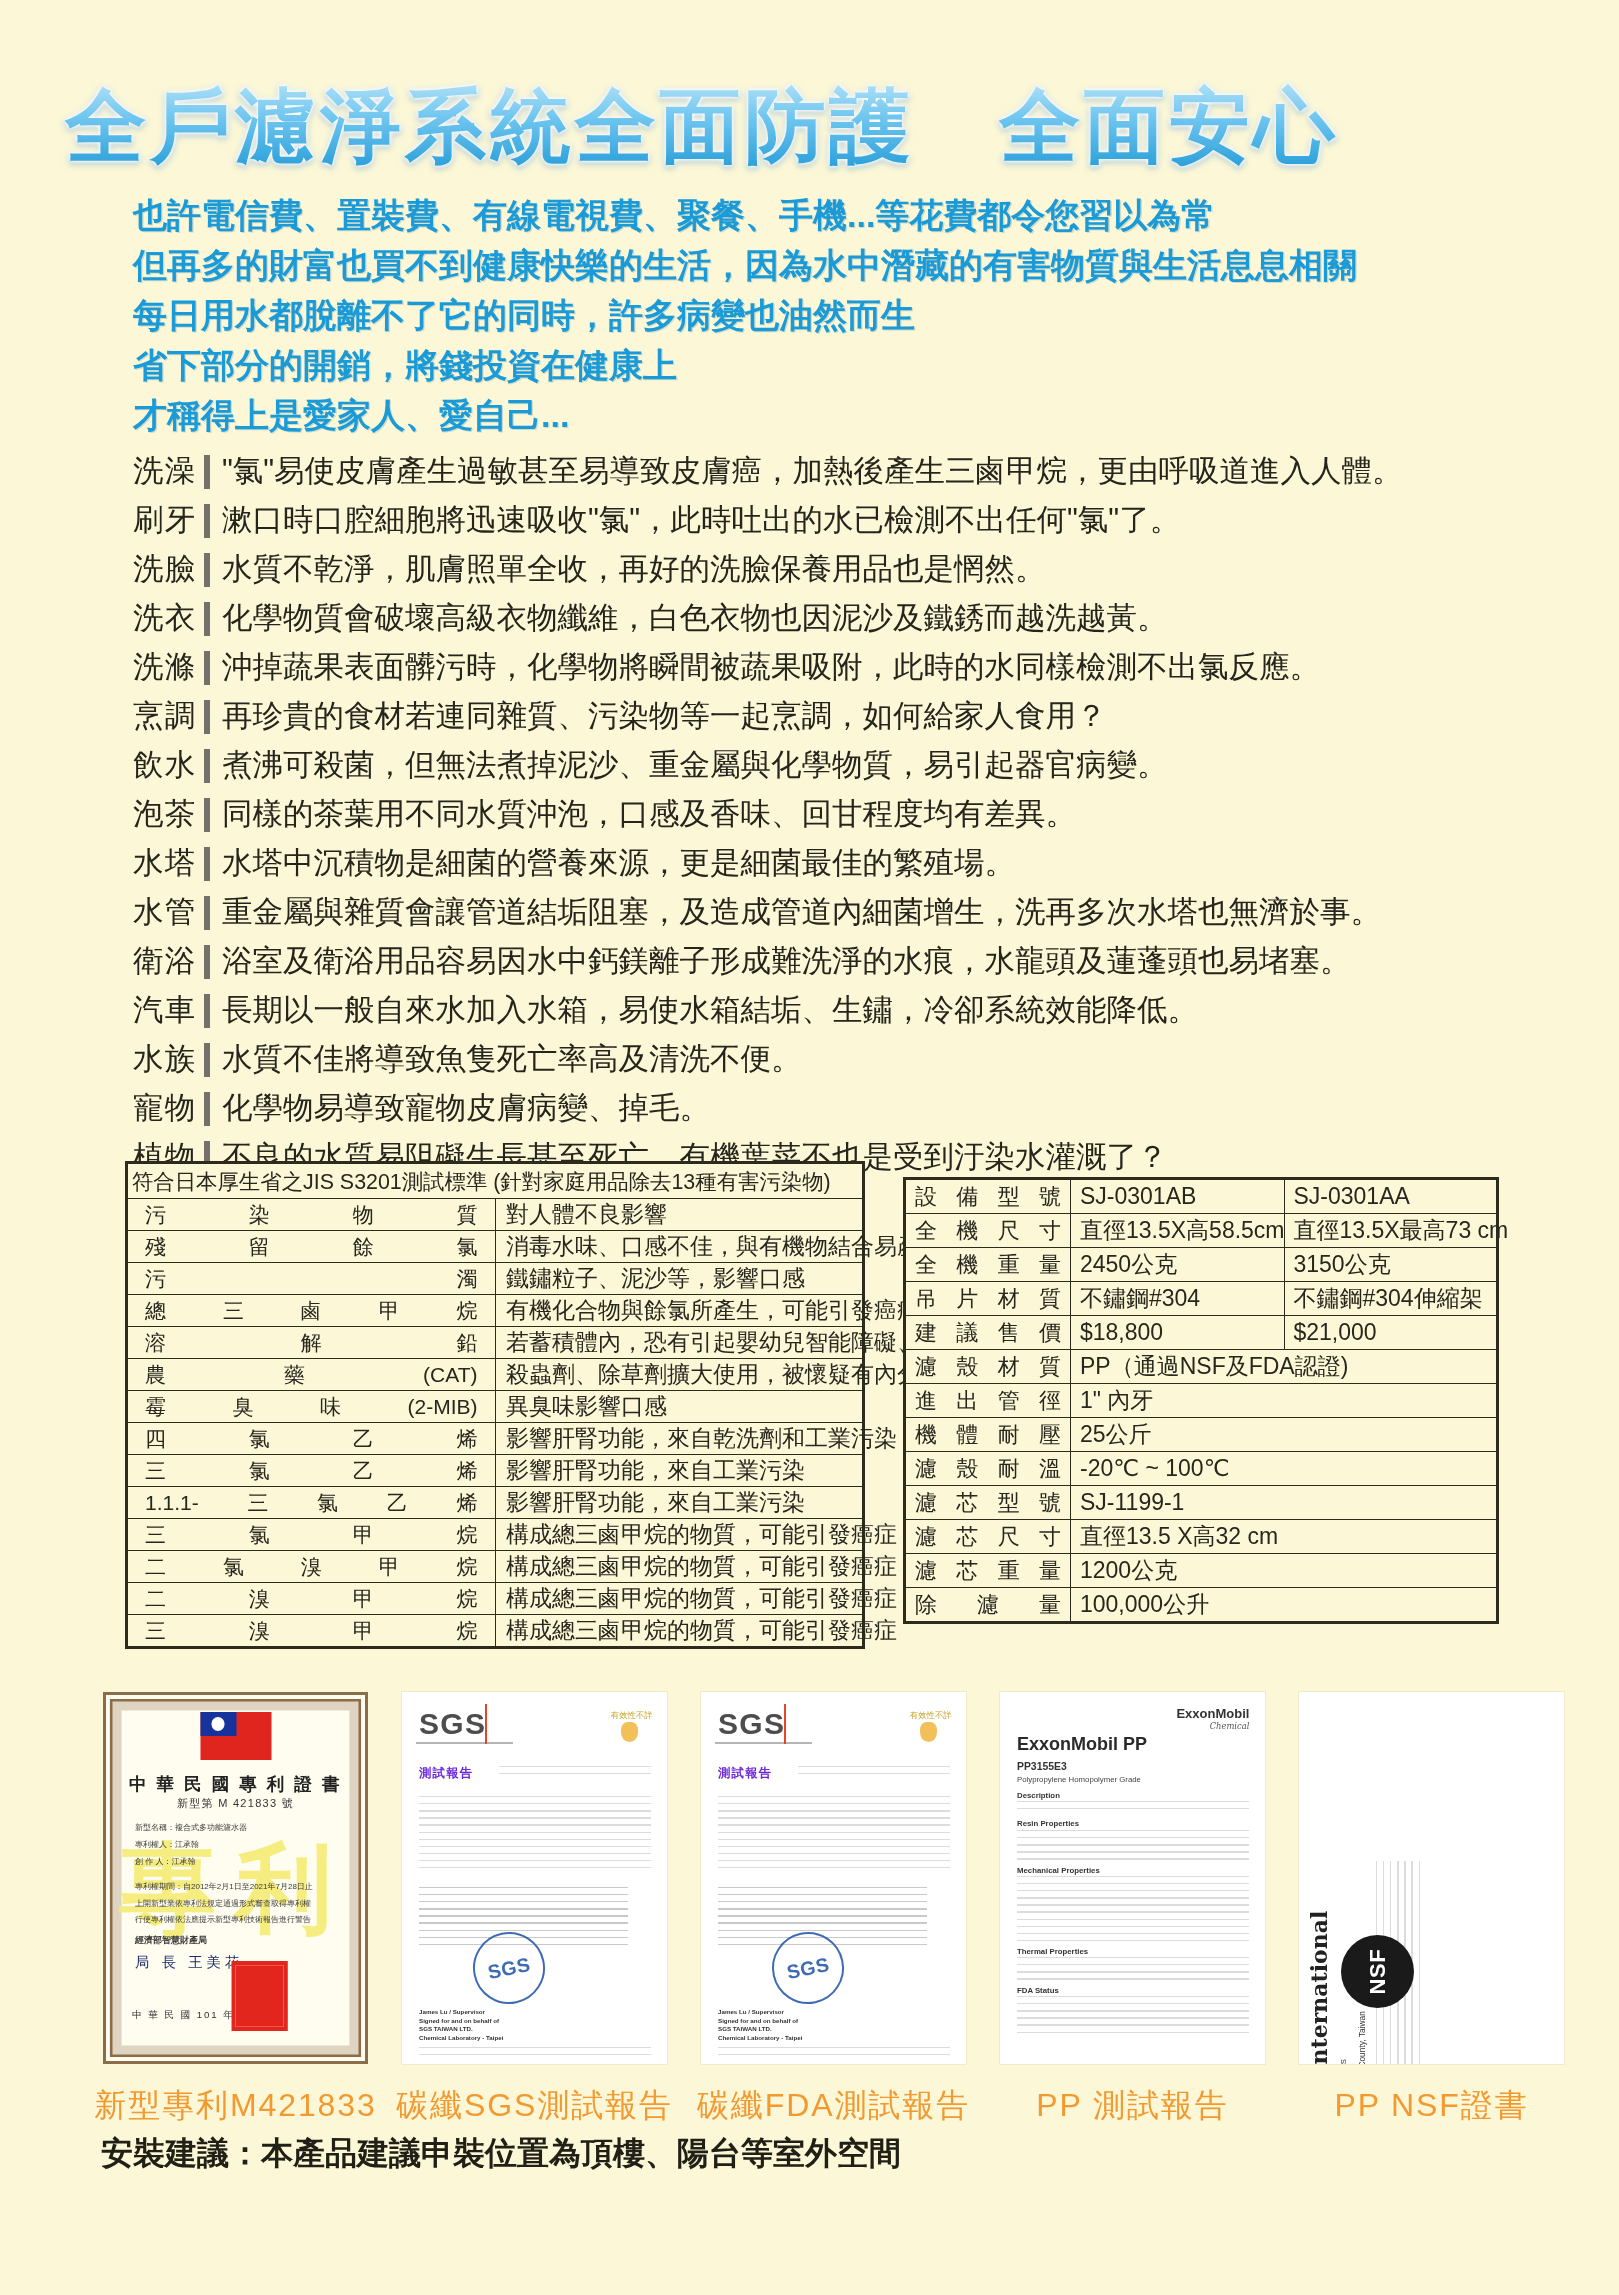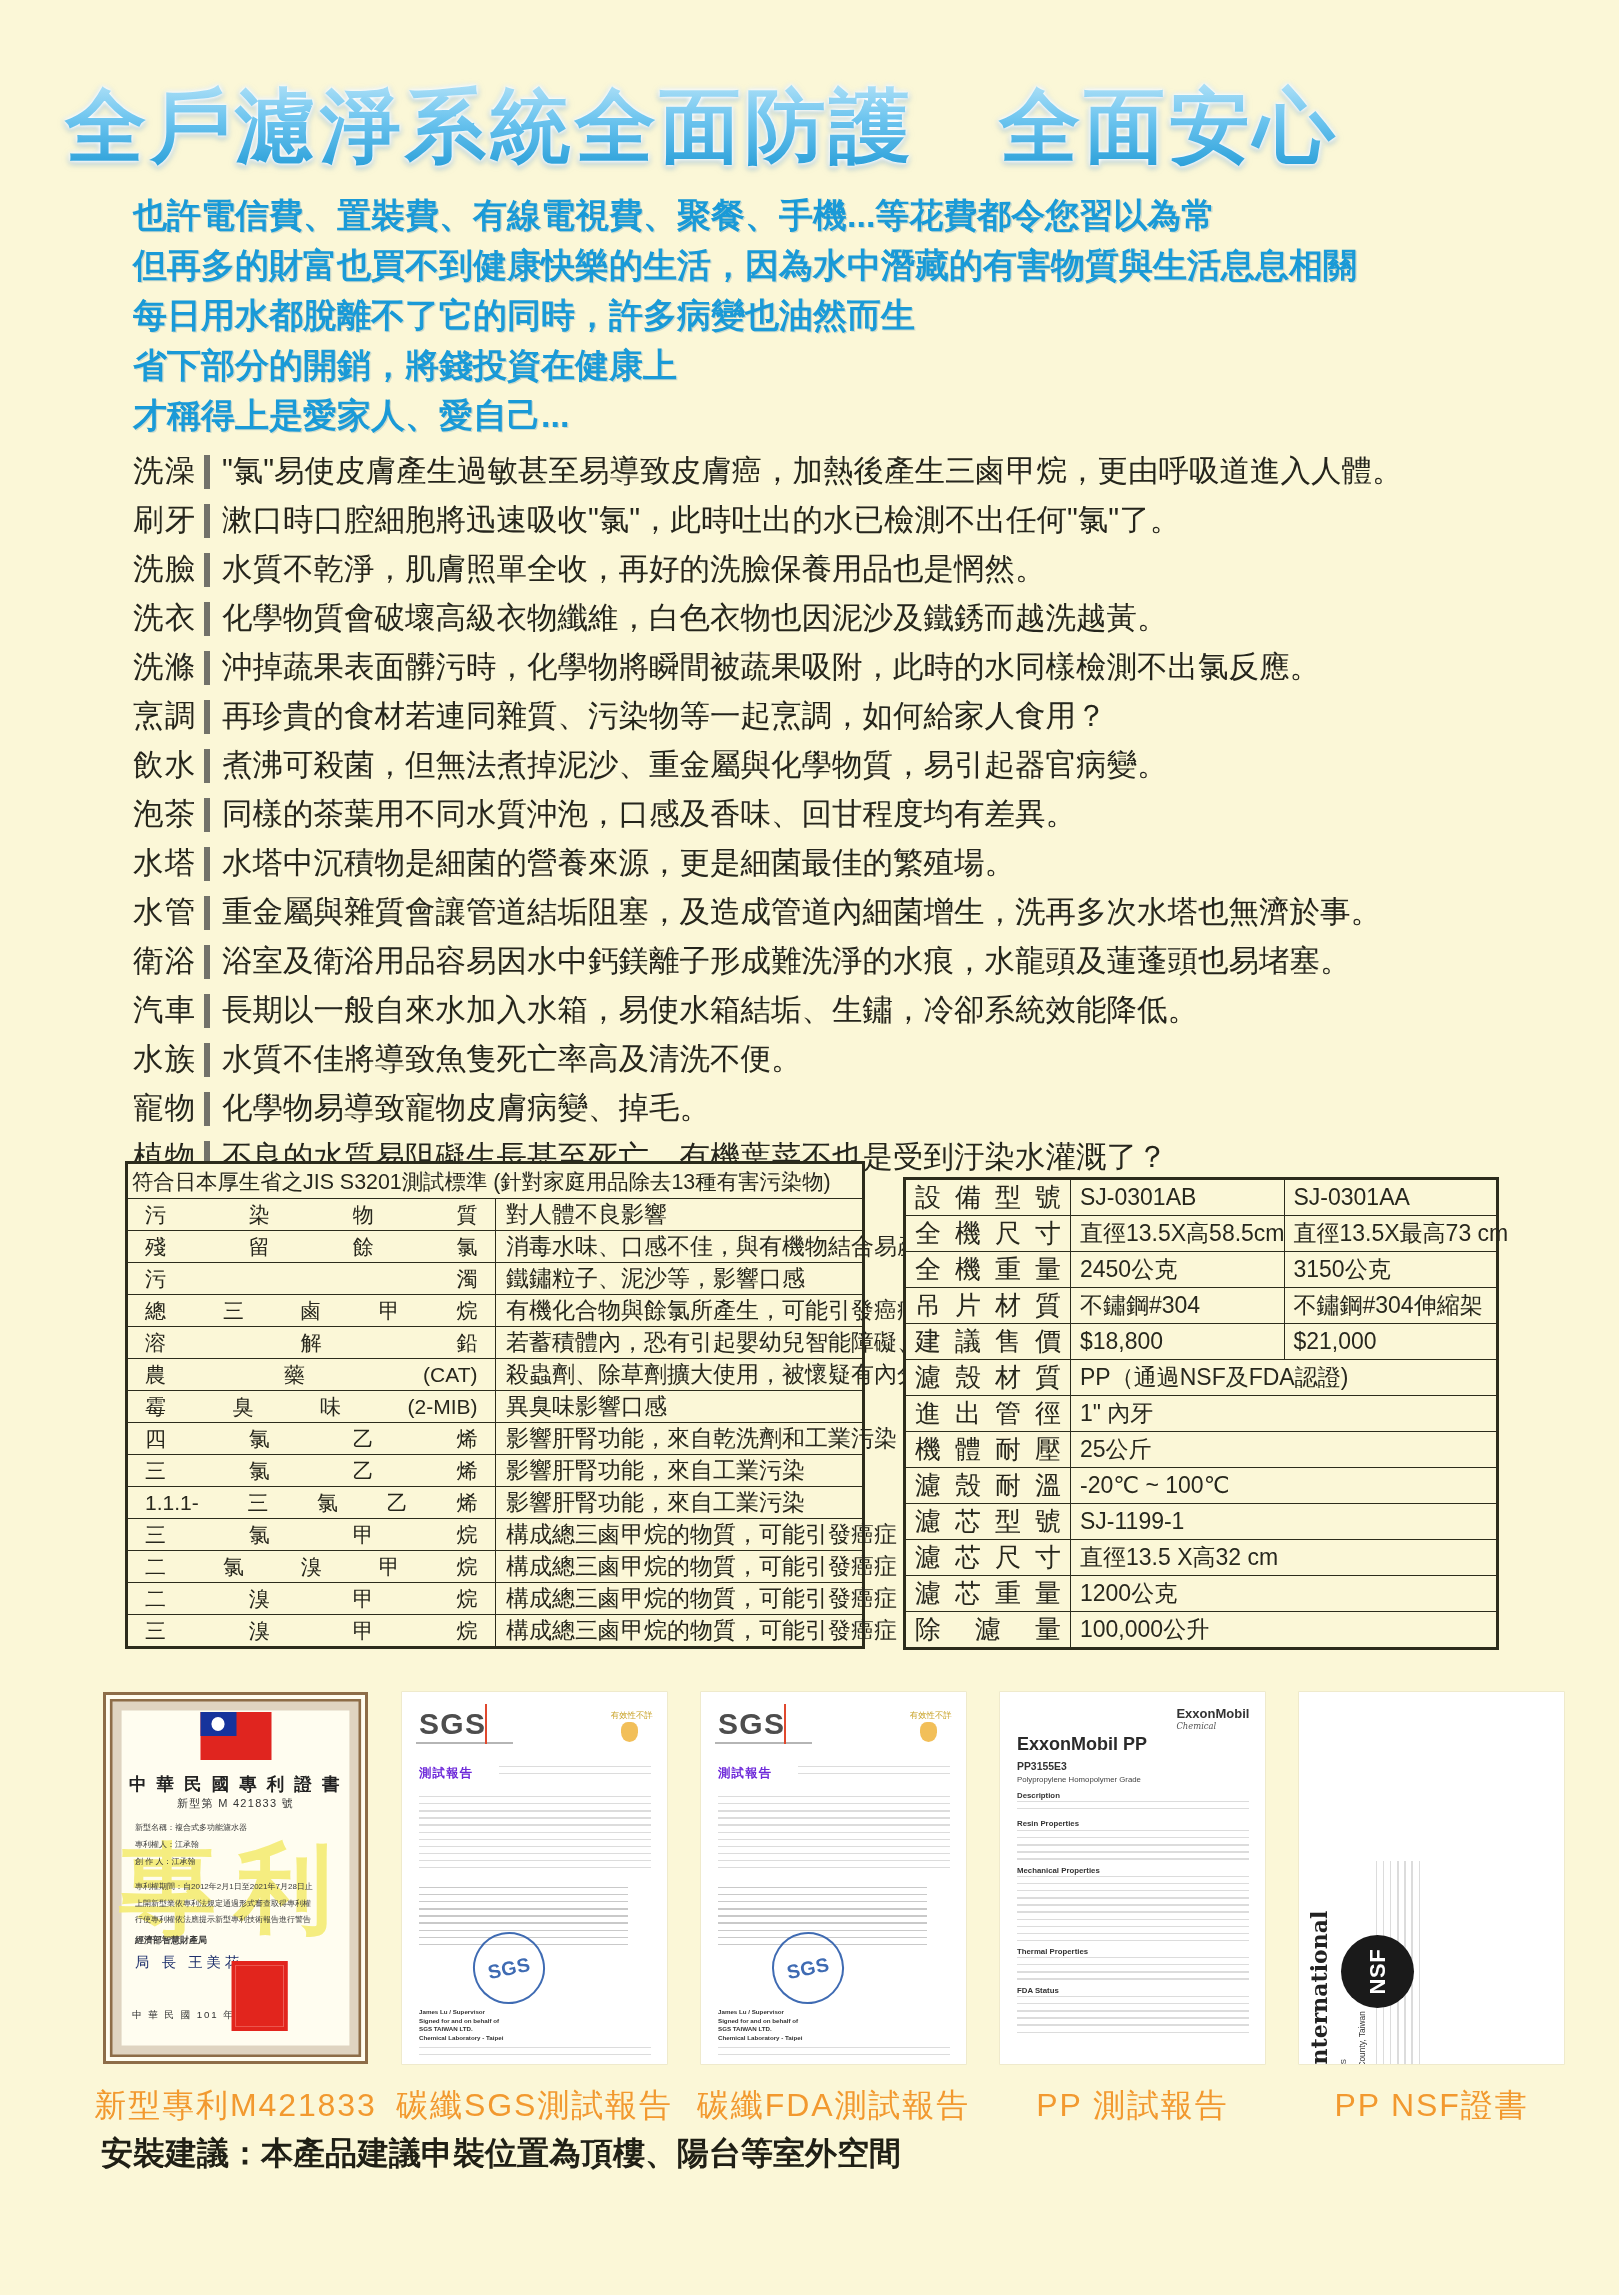--- a/index.html
+++ b/index.html
@@ -36,21 +36,21 @@
   table{border-collapse:collapse;background:#fbf7d7;}
   td,th{border:1.9px solid #2c2c1c;color:#27271d;}
   .jis-table{position:absolute;left:125px;top:1161px;width:740px;border:3.2px solid #2c2c1c;table-layout:fixed;}
   .jis-table th{font-size:21.4px;font-weight:500;height:34px;white-space:nowrap;padding:0 3.9px;text-align:left;}
   .jis-table td{height:31px;font-size:23px;white-space:nowrap;}
   .jis-table td.name{width:151px;padding:0 17px;font-size:21px;text-align:justify;text-align-last:justify;}
   .jis-table td.desc{padding:0 10.4px;}
 
   .spec-table{position:absolute;left:903px;top:1177px;width:596px;border:3.2px solid #2c2c1c;table-layout:fixed;}
   .spec-table td{height:33px;font-size:23px;white-space:nowrap;padding:0 9px;}
-  .spec-table td.label{width:146px;font-size:26px;text-align:justify;text-align-last:justify;margin-left:29px;}
+  .spec-table td.label{width:146px;font-size:22px;text-align:justify;text-align-last:justify;margin-left:29px;}
 
   
   .certs{position:absolute;left:103px;top:1692px;display:flex;gap:34px;}
   .cert{width:265px;display:flex;flex-direction:column;align-items:center;}
   .paper{
     width:265px;height:372px;background:#ffffff;position:relative;overflow:hidden;
     box-shadow:0 0 0 0.6px #e6e2c6;box-sizing:border-box;
   }
   .cert-caption{
     margin-top:20px;font-size:32px;color:#f2992f;letter-spacing:1.9px;white-space:nowrap;font-weight:500;
@@ -97,21 +97,21 @@
   .sgs-stamp{
     position:absolute;bottom:60px;left:71px;width:68px;height:68px;border-radius:50%;
     border:2.6px solid #2b5cab;display:flex;align-items:center;justify-content:center;
     color:#2b5cab;font-size:19.5px;font-weight:900;letter-spacing:0.6px;transform:rotate(-12deg);opacity:.9;
   }
   .sgs-sign{position:absolute;bottom:22px;left:17px;}
   .sgs-sign p{margin:0;font-size:6.2px;color:#333;line-height:8.4px;font-weight:700;}
   .sgs-foot{position:absolute;bottom:7.8px;left:17px;right:15.6px;height:9px;}
 
   
-  .ex-brand{position:absolute;top:14.3px;right:15.6px;text-align:left;}
+  .ex-brand{position:absolute;top:14.3px;right:15.6px;text-align:right;}
   .ex-brand .b1{font-size:13px;font-weight:900;color:#333;}
   .ex-brand .b2{font-size:8.4px;font-style:italic;color:#555;font-family:"DejaVu Serif","Liberation Serif",serif;}
   .ex-head{position:absolute;top:42px;left:17px;font-size:18px;font-weight:900;color:#2a2a2a;}
   .ex-model{position:absolute;top:69px;left:17px;font-size:10.4px;font-weight:700;color:#333;}
   .ex-grade{position:absolute;top:83px;left:17px;font-size:7.8px;color:#444;}
   .ex-sec{position:absolute;left:17px;font-size:7.8px;font-weight:700;color:#333;}
   .ex-l1{top:99px;} .ex-l2{top:127px;} .ex-l3{top:174px;} .ex-l4{top:255px;} .ex-l5{top:294px;}
   .ex-t1{position:absolute;top:109px;left:17px;right:15.6px;height:13px;}
   .ex-t2{position:absolute;top:138px;left:17px;right:15.6px;height:31px;}
   .ex-t3{position:absolute;top:184px;left:17px;right:15.6px;height:65px;}

